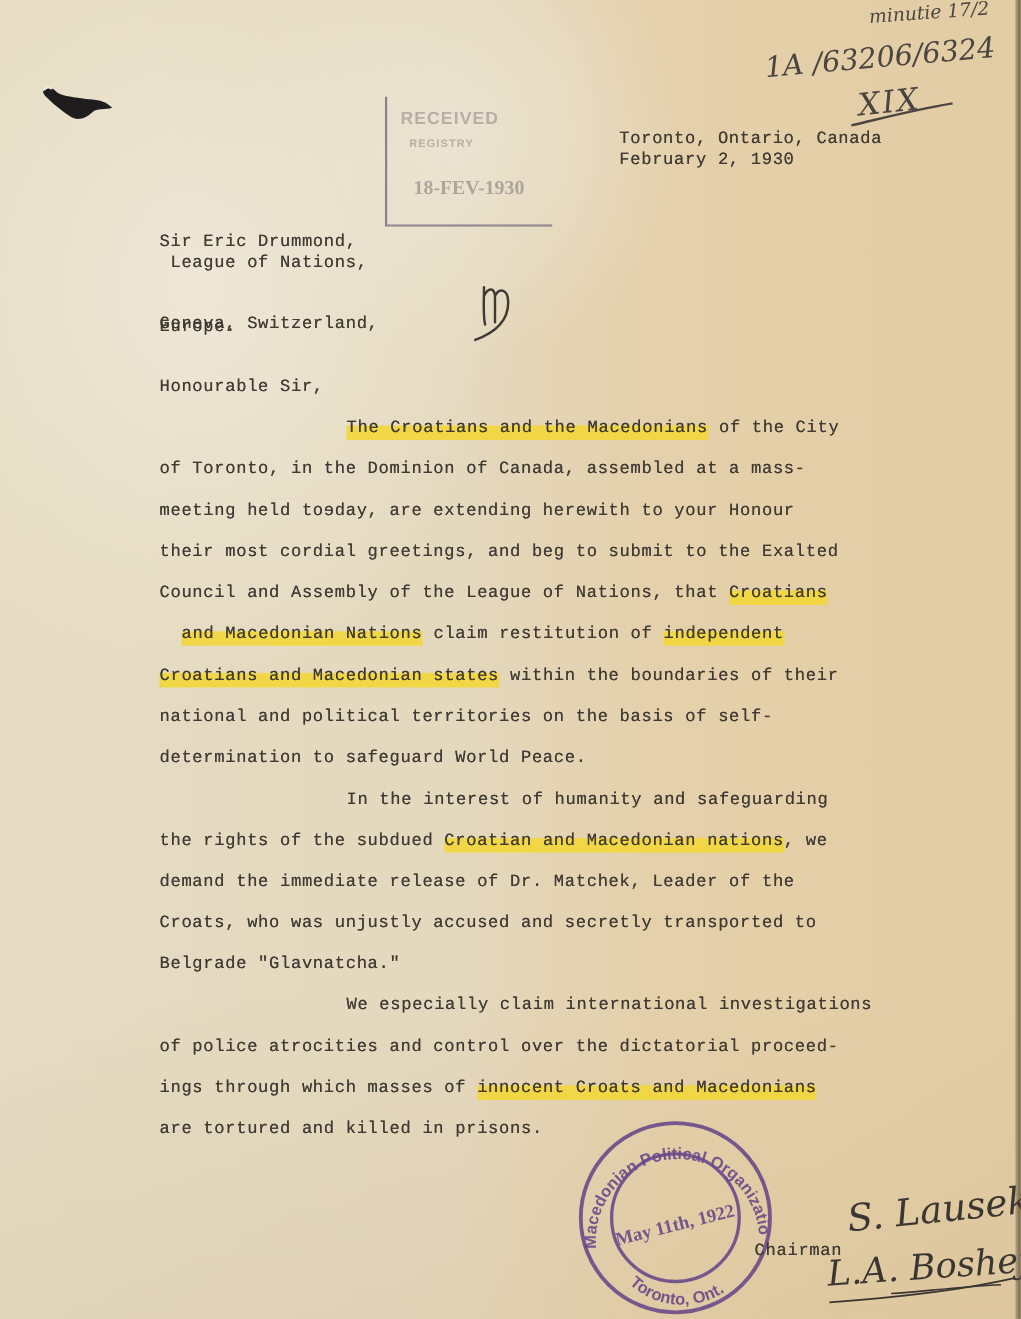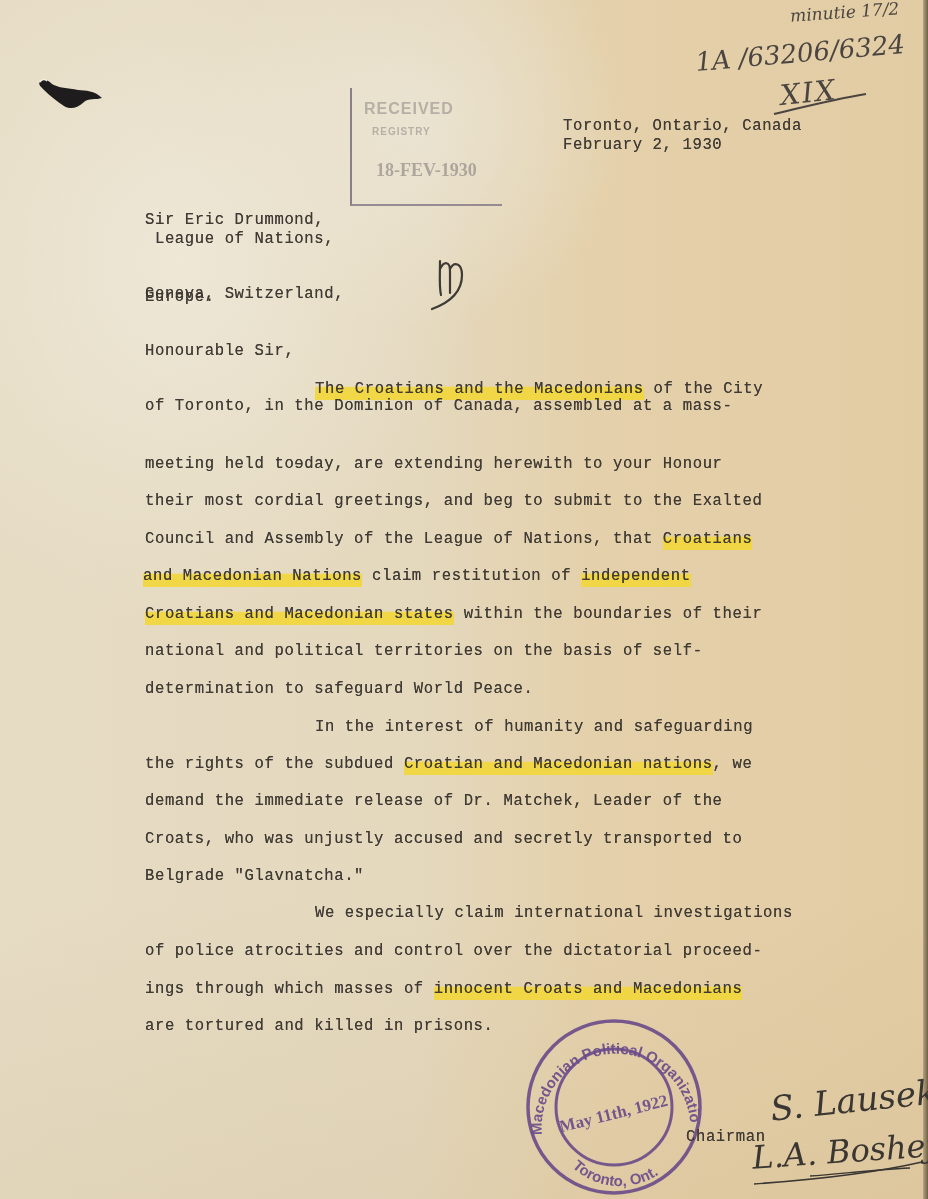--- a/index.html
+++ b/index.html
@@ -87,25 +87,25 @@
 <div class="type" style="left:563px;top:138px;text-align:right;">February 2, 1930</div>
 
 <div class="type" style="left:145px;top:213px;">Sir Eric Drummond,</div>
 <div class="type" style="left:145px;top:232px;"> League of Nations,</div>
 <div class="type" style="left:145px;top:287px;">Geneva, Switzerland,</div>
 <div class="type" style="left:145px;top:290px;">Europe.</div>
 
 <div class="type" style="left:145px;top:344px;">Honourable Sir,</div>
 
 <div class="type" style="left:315px;top:382px;"><span class="hl">The Croatians and the Macedonians</span><span> of the City</span></div>
-<div class="type" style="left:145px;top:399px;">of Toronto, in the Dominion of Canada, assembled at a mass-</div>
+<div class="type" style="left:145px;top:419px;">of Toronto, in the Dominion of Canada, assembled at a mass-</div>
 <div class="type" style="left:145px;top:457px;">meeting held toɘday, are extending herewith to your Honour</div>
 <div class="type" style="left:145px;top:494px;">their most cordial greetings, and beg to submit to the Exalted</div>
 <div class="type" style="left:145px;top:532px;"><span>Council and Assembly of the League of Nations, that </span><span class="hl">Croatians</span></div>
-<div class="type" style="left:128px;top:569px;padding-left:15px;"><span class="hl">and Macedonian Nations</span><span> claim restitution of </span><span class="hl">independent</span></div>
+<div class="type" style="left:150px;top:569px;padding-left:15px;"><span class="hl">and Macedonian Nations</span><span> claim restitution of </span><span class="hl">independent</span></div>
 <div class="type" style="left:145px;top:607px;"><span class="hl">Croatians and Macedonian states</span><span> within the boundaries of their</span></div>
 <div class="type" style="left:145px;top:644px;">national and political territories on the basis of self-</div>
 <div class="type" style="left:145px;top:682px;">determination to safeguard World Peace.</div>
 
 <div class="type" style="left:315px;top:720px;text-align:center;">In the interest of humanity and safeguarding</div>
 <div class="type" style="left:145px;top:757px;"><span>the rights of the subdued </span><span class="hl">Croatian and Macedonian nations</span><span>, we</span></div>
 <div class="type" style="left:145px;top:794px;">demand the immediate release of Dr. Matchek, Leader of the</div>
 <div class="type" style="left:145px;top:832px;">Croats, who was unjustly accused and secretly transported to</div>
 <div class="type" style="left:145px;top:869px;">Belgrade "Glavnatcha."</div>
 

